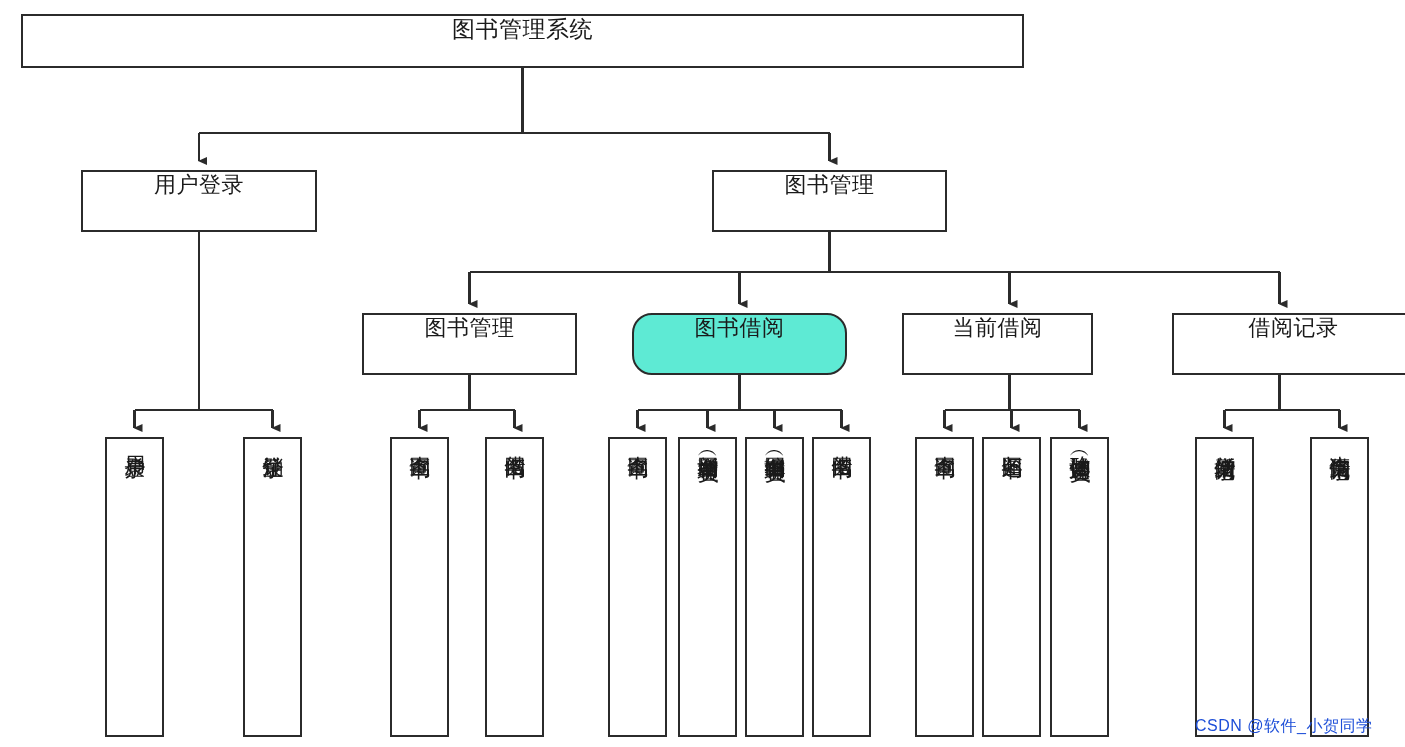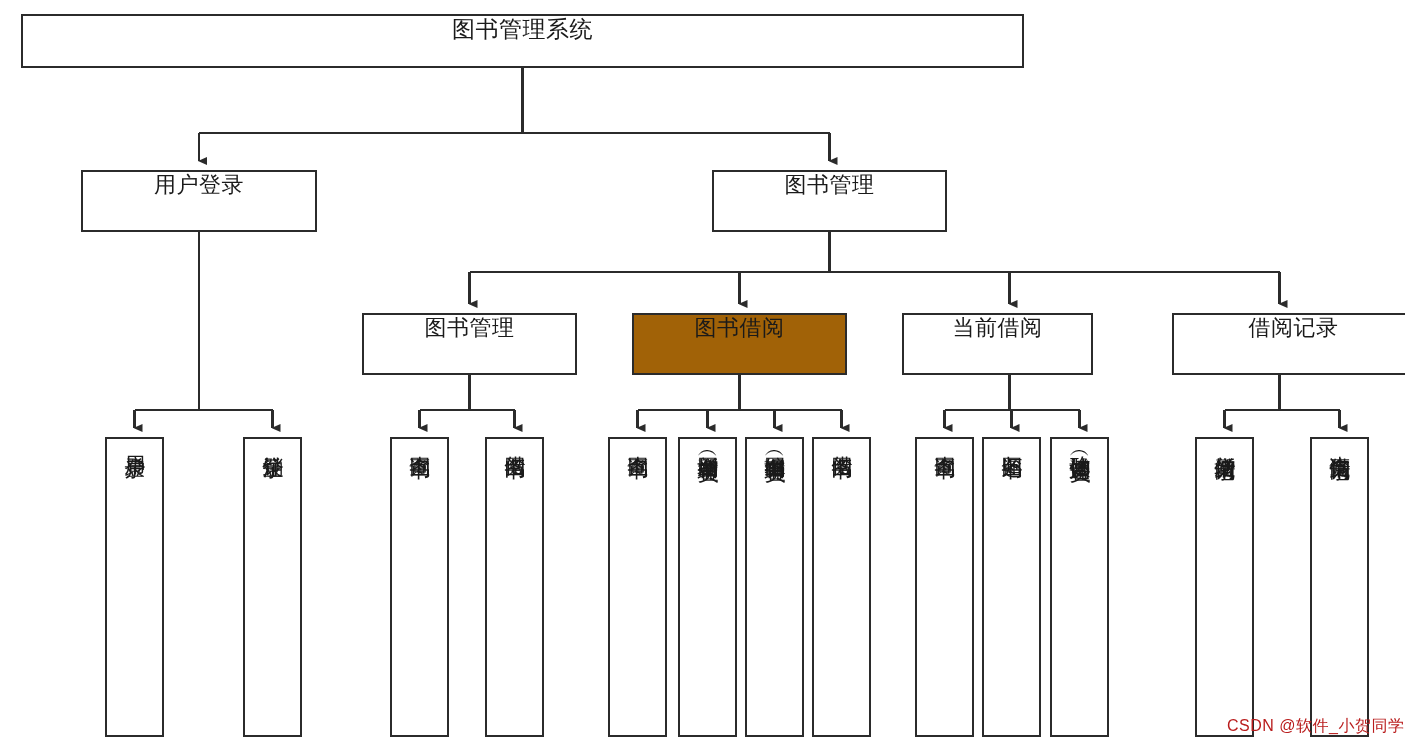--- a/index.html
+++ b/index.html
@@ -115,21 +115,21 @@
       </div>
       <div class="node horizontal" style="left: 81px; top: 170px; width: 236px; height: 62px; border-color: rgb(43, 43, 43); background: rgb(255, 255, 255); color: rgb(26, 26, 26);">
         <span class="label">用户登录</span>
       </div>
       <div class="node horizontal" style="left: 712px; top: 170px; width: 235px; height: 62px; border-color: rgb(43, 43, 43); background: rgb(255, 255, 255); color: rgb(26, 26, 26);">
         <span class="label">图书管理</span>
       </div>
       <div class="node horizontal" style="left: 362px; top: 313px; width: 215px; height: 62px; border-color: rgb(43, 43, 43); background: rgb(255, 255, 255); color: rgb(26, 26, 26);">
         <span class="label">图书管理</span>
       </div>
-      <div class="node horizontal" style="left: 632px; top: 313px; width: 215px; height: 62px; border-color: rgb(43, 43, 43); background: #a16207; color: rgb(26, 26, 26);">
+      <div class="node horizontal" style="left: 632px; top: 313px; width: 215px; height: 62px; border-color: rgb(43, 43, 43); background: #5eead4; color: rgb(26, 26, 26); border-radius: 20px;">
         <span class="label">图书借阅</span>
       </div>
       <div class="node horizontal" style="left: 902px; top: 313px; width: 191px; height: 62px; border-color: rgb(43, 43, 43); background: rgb(255, 255, 255); color: rgb(26, 26, 26);">
         <span class="label">当前借阅</span>
       </div>
       <div class="node horizontal" style="left: 1172px; top: 313px; width: 243px; height: 62px; border-color: rgb(43, 43, 43); background: rgb(255, 255, 255); color: rgb(26, 26, 26);">
         <span class="label">借阅记录</span>
       </div>
       <div class="node vertical" style="left: 105px; top: 437px; width: 59px; height: 300px; border-color: rgb(43, 43, 43); background: rgb(255, 255, 255); color: rgb(26, 26, 26);">
         <span class="label">用户登录</span>
@@ -165,14 +165,14 @@
         <span class="label">确认归还（管理员）</span>
       </div>
       <div class="node vertical" style="left: 1195px; top: 437px; width: 59px; height: 300px; border-color: rgb(43, 43, 43); background: rgb(255, 255, 255); color: rgb(26, 26, 26);">
         <span class="label">新增借阅记录</span>
       </div>
       <div class="node vertical" style="left: 1310px; top: 437px; width: 59px; height: 300px; border-color: rgb(43, 43, 43); background: rgb(255, 255, 255); color: rgb(26, 26, 26);">
         <span class="label">查询借阅记录</span>
       </div>
     </div>
 
-  <div class="watermark" style="left: 1195px; top: 716px; color: #b91c1c; padding-left: 32px;">CSDN @软件_小贺同学</div>
+  <div class="watermark" style="left: 1195px; top: 716px; color: #1d4ed8;">CSDN @软件_小贺同学</div>
 </div>
 
 </body></html>

